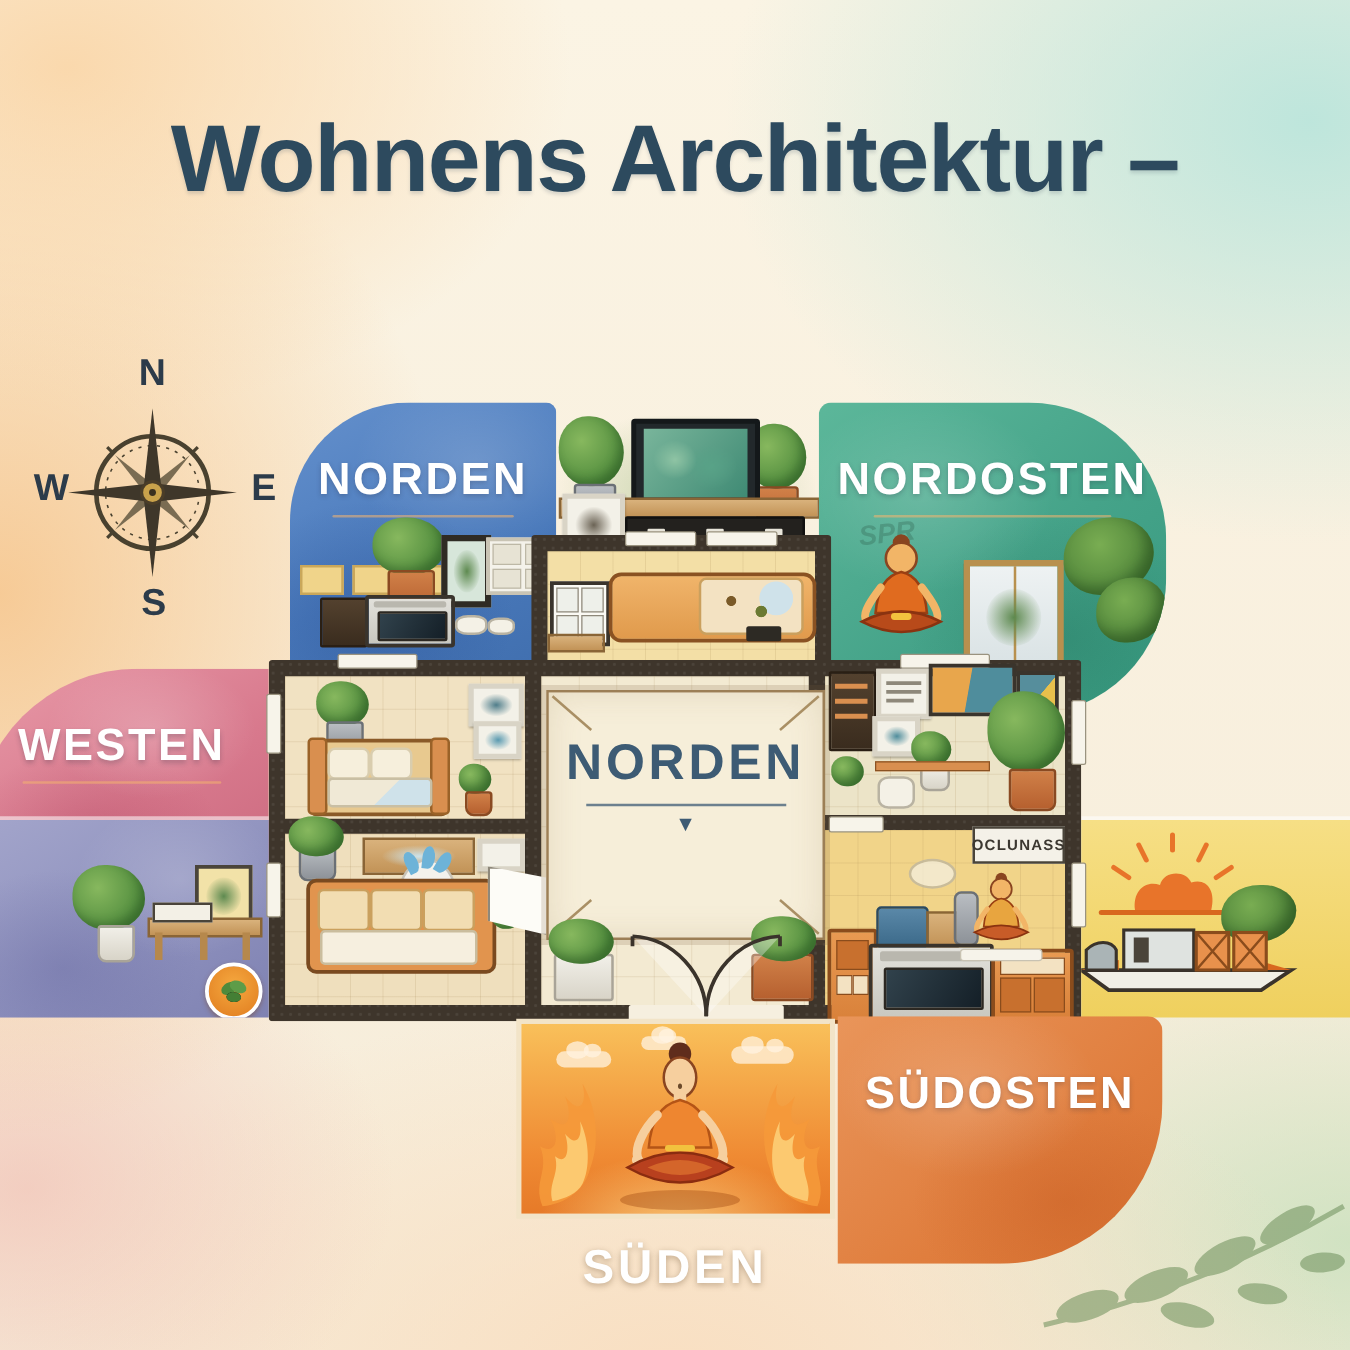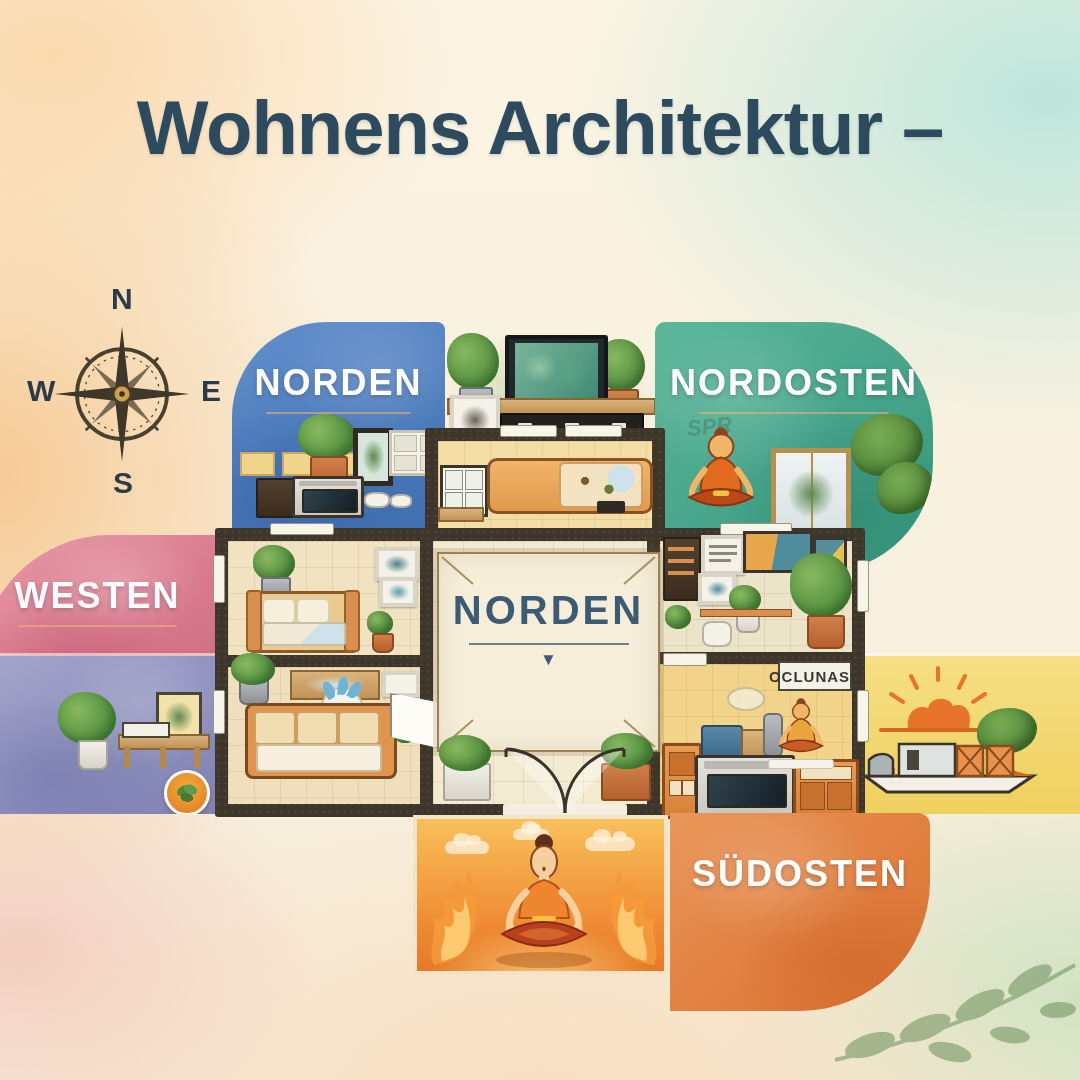--- a/index.html
+++ b/index.html
@@ -85,21 +85,21 @@
     radial-gradient(30% 40% at 30% 45%, #8fc4a4, transparent 70%),
     radial-gradient(35% 45% at 65% 55%, #58a287, transparent 72%),
     linear-gradient(130deg,#79b59b,#3f8a74);}
   .wood{background:linear-gradient(#d9b27c,#c29357);border:2px solid #8a6536;}
   .media-black{background:#23211e;border:2px solid #121110;border-radius:2px;display:flex;align-items:center;justify-content:space-around;}
   .media-black span{display:block;width:14px;height:10px;background:#e8e5da;border-radius:1px;}
   .glass-cab{background:linear-gradient(#eef2f3,#d9e2e4);border:5px solid #b8904e;box-shadow:0 3px 0 #7a5a28;}
   .glass-split{position:absolute;left:50%;top:0;width:2px;height:100%;background:#b8904e;}
   .bush{background:radial-gradient(circle at 40% 35%, #79ad52, #4c8138 78%);border-radius:54% 46% 58% 42%;box-shadow:inset -6px -6px 10px rgba(25,60,20,.45);}
   .dish{background:#f4f1e6;border:2px solid #b9b3a2;border-radius:40%;}
-  .plaque{background:#f4f1e8;border:2px solid #4a443a;color:#3c3831;font-size:15px;font-weight:700;
+  .plaque{background:#f4f1e8;border:2px solid #4a443a;color:#3c3831;font-size:12px;font-weight:700;
     letter-spacing:1px;display:flex;align-items:center;justify-content:center;}
   .art-frame{background:#f2e2a8;border:3px solid #4a443a;}
   
   .plan{left:215px;top:425px;width:650px;height:392px;}
   .wallblock{position:absolute;background:#3e352b;background-image:radial-gradient(rgba(255,255,255,.07) 1px, transparent 1.4px);background-size:7px 7px;border-radius:3px;}
   .floor{position:absolute;background-image:
     linear-gradient(rgba(160,128,76,.16) 1px, transparent 1px),
     linear-gradient(90deg, rgba(160,128,76,.16) 1px, transparent 1px);background-size:26px 26px;}
   .f-top{background-color:#f3dfa6;}
   .f-bed{background-color:#f1e2c2;}
@@ -492,14 +492,15 @@
       <circle cx="94" cy="96" r="4.5" fill="#f6cf9e"></circle>
       <path d="M18,102 Q60,78 102,102 Q60,126 18,102 Z" fill="#b8401e" stroke="#8a2c10" stroke-width="2"></path>
       <path d="M34,102 Q60,90 86,102 Q60,114 34,102 Z" fill="#d4652a"></path>
       <rect x="48" y="84" width="24" height="5" rx="2.5" fill="#f2c23e"></rect>
     </svg>
   </div>
 
   <div class="abs zone zone-suedosten zone-pad">
     <div class="zone-label">SÜDOSTEN</div>
   </div>
+  <div class="abs sueden-label">SÜDEN</div>
 
 </div>
 
 </body></html>

